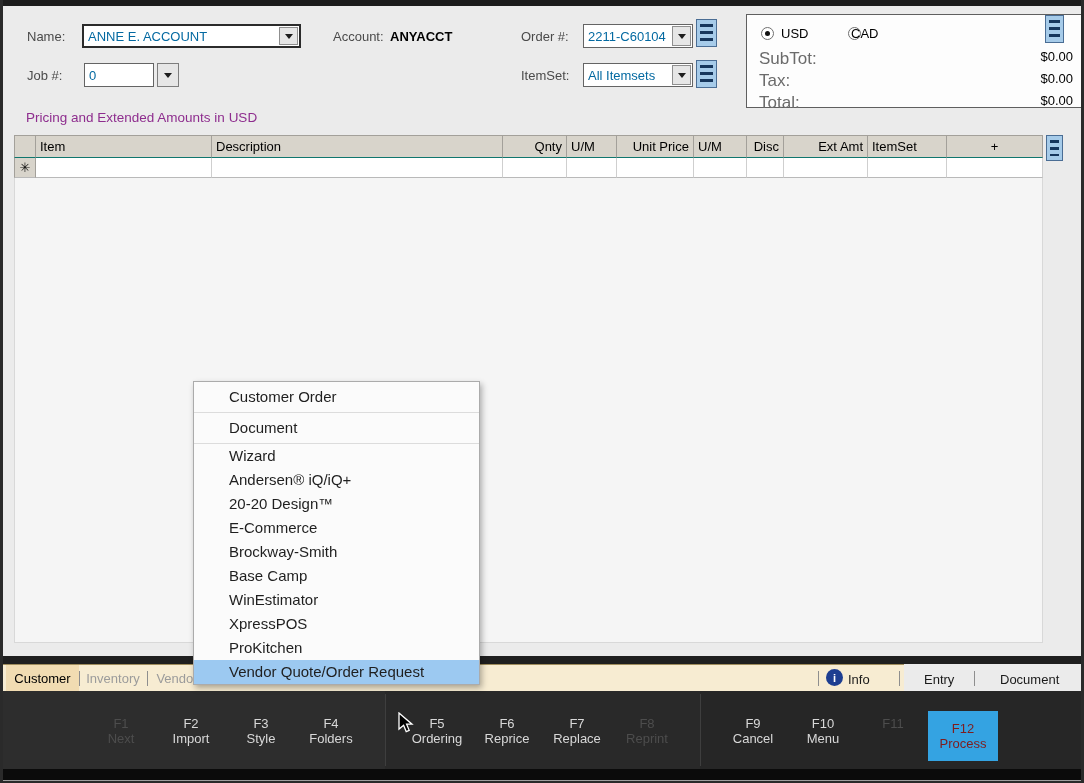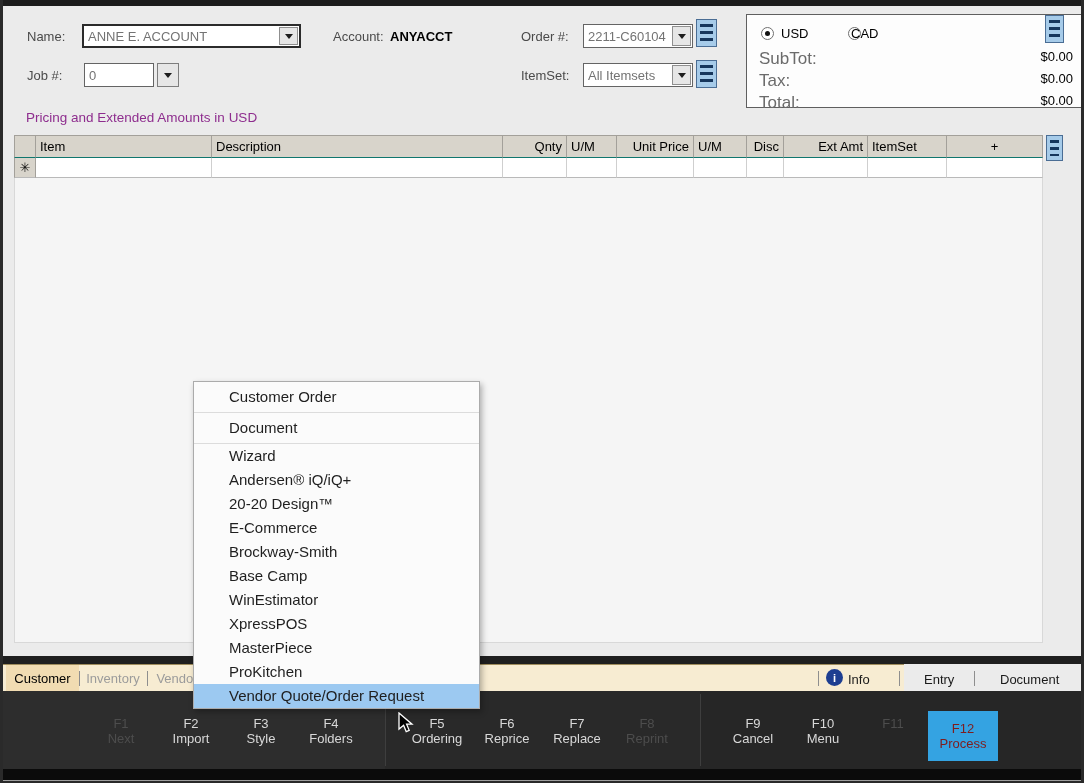--- a/index.html
+++ b/index.html
@@ -8,21 +8,21 @@
   .abs{position:absolute;}
   .lbl{font-size:13px;color:#4a4a4a;}
   .val{font-size:13px;color:#000;}
 
   
   .frame{position:absolute;background:#2a2a2a;z-index:100;pointer-events:none;}
 
   
   .combo{position:absolute;background:#fff;border:1px solid #646464;}
   .combo.focus{border:2px solid #2b2b2b;}
-  .combo-text{position:absolute;left:4px;top:0;bottom:0;display:flex;align-items:center;font-size:13px;color:#737373;white-space:nowrap;}
+  .combo-text{position:absolute;left:4px;top:0;bottom:0;display:flex;align-items:center;font-size:13px;color:#0369a1;white-space:nowrap;}
   .combo-btn{position:absolute;right:1px;top:1px;bottom:1px;width:19px;background:#e6e6e6;border:1px solid #8f8f8f;display:flex;align-items:center;justify-content:center;}
   .drop-btn{position:absolute;background:#e6e6e6;border:1px solid #7d7d7d;display:flex;align-items:center;justify-content:center;}
   .tri{width:0;height:0;border-left:4px solid transparent;border-right:4px solid transparent;border-top:5px solid #1c1c1c;}
 
   
   .listbtn{position:absolute;background:#a6cbe9;border:1px solid #4a6d94;}
   .listbtn .bars{position:absolute;left:3px;right:3px;top:4px;bottom:4px;
     background:repeating-linear-gradient(180deg,#16365c 0 3px,rgba(0,0,0,0) 3px 7px);}
 
   
@@ -260,21 +260,20 @@
     <div class="mi tall">Document</div>
     <div class="msep"></div>
     <div class="mi">Wizard</div>
     <div class="mi">Andersen® iQ/iQ+</div>
     <div class="mi">20-20 Design™</div>
     <div class="mi">E-Commerce</div>
     <div class="mi">Brockway-Smith</div>
     <div class="mi">Base Camp</div>
     <div class="mi">WinEstimator</div>
     <div class="mi">XpressPOS</div>
-    <div class="mi">MasterPiece</div>
     <div class="mi">ProKitchen</div>
     <div class="mi hl">Vendor Quote/Order Request</div>
   </div>
 
   <svg id="cursor" width="16" height="22" viewBox="0 0 16 22">
     <polygon points="1,1 1,17 5.6,13.2 8.2,19.6 11.2,18.3 8.6,12.2 14,12.2" fill="#000" stroke="#fff" stroke-width="1.3"></polygon>
   </svg>
 
   <div class="frame" style="left:0;top:0;width:1084px;height:6px;background:#1c1c1c;"></div>
   <div class="frame" style="left:0;top:0;width:3px;height:783px;"></div>

